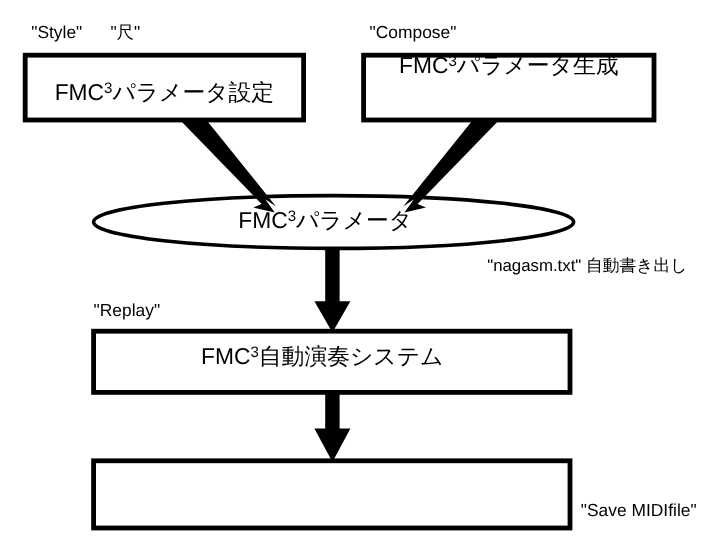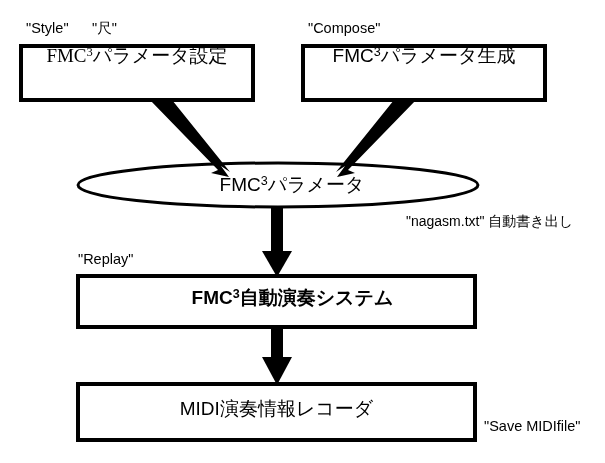--- a/index.html
+++ b/index.html
@@ -76,39 +76,36 @@
       <polygon points="262,251 292,251 277,277" fill="#000000"></polygon>
     </g>
 
     <g>
       <rect x="271" y="327" width="12" height="35" fill="#000000"></rect>
       <polygon points="262,357 292,357 277,385" fill="#000000"></polygon>
     </g>
 
   </svg>
 
-  <div class="node-label" style="left:21px; top:46px; width:232px;font-family:Liberation Serif, serif;">
+  <div class="node-label" style="left:21px; top:68px; width:232px;">
     <span>FMC</span><sup>3</sup><span>パラメータ設定</span>
   </div>
 
   <div class="node-label" style="left:303px; top:46px; width:242px;">
     <span>FMC</span><sup>3</sup><span>パラメータ生成</span>
   </div>
 
-  <div class="node-label" style="left:92px; top:175px; width:400px;">
+  <div class="node-label" style="left:71px; top:175px; width:400px;">
     <span>FMC</span><sup>3</sup><span>パラメータ</span>
   </div>
 
-  <div class="node-label" style="left:94px; top:288px; width:397px;font-weight:bold;">
+  <div class="node-label" style="left:70px; top:288px; width:397px;">
     <span>FMC</span><sup>3</sup><span>自動演奏システム</span>
   </div>
 
-  <div class="node-label" style="left:78px; top:399px; width:397px;">
-    <span>MIDI</span><span>演奏情報レコーダ</span>
-  </div>
 
   <div class="annot" style="left:26px; top:21px;">"Style"</div>
 
   <div class="annot" style="left:92px; top:21px;">"尺"</div>
 
   <div class="annot" style="left:308px; top:21px;">"Compose"</div>
 
   <div class="annot annot-jp" style="left:406px; top:214px;">"nagasm.txt" 自動書き出し</div>
 
   <div class="annot" style="left:78px; top:252px;">"Replay"</div>

